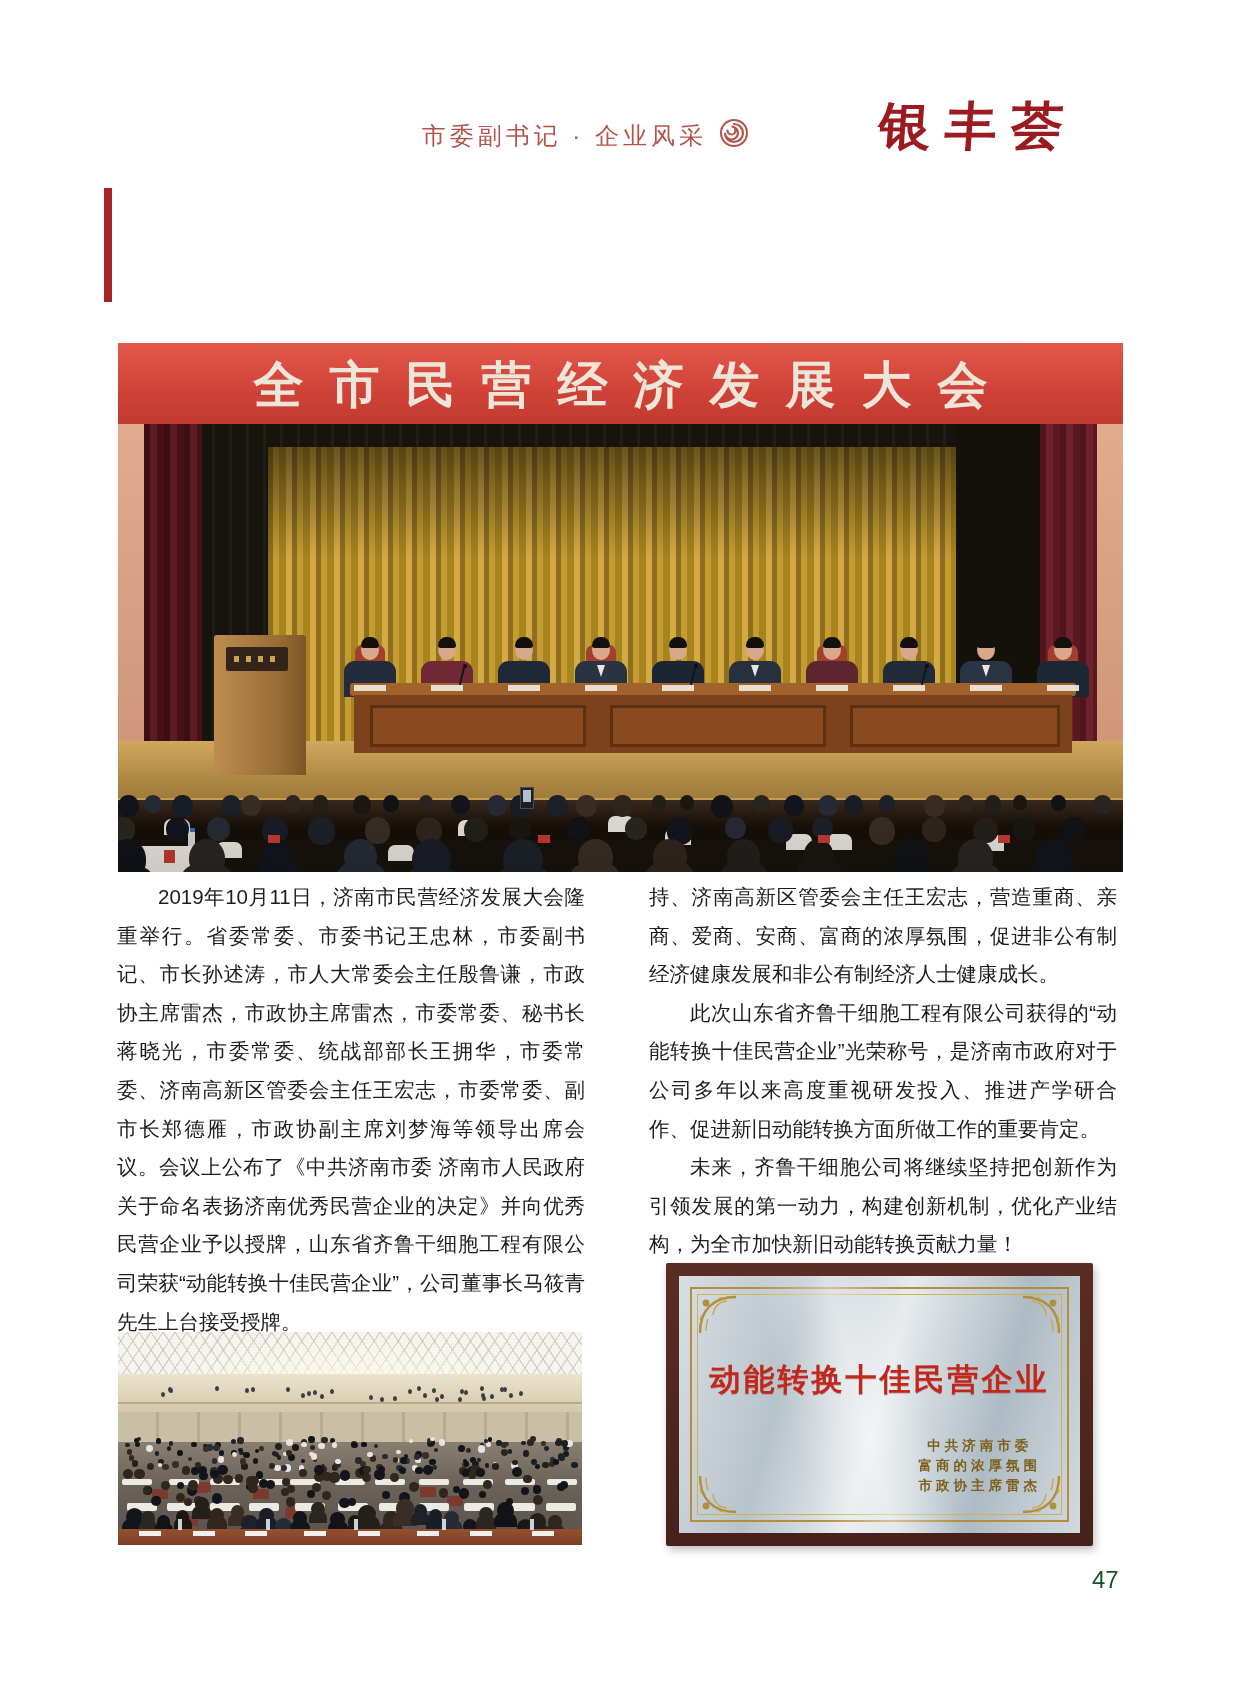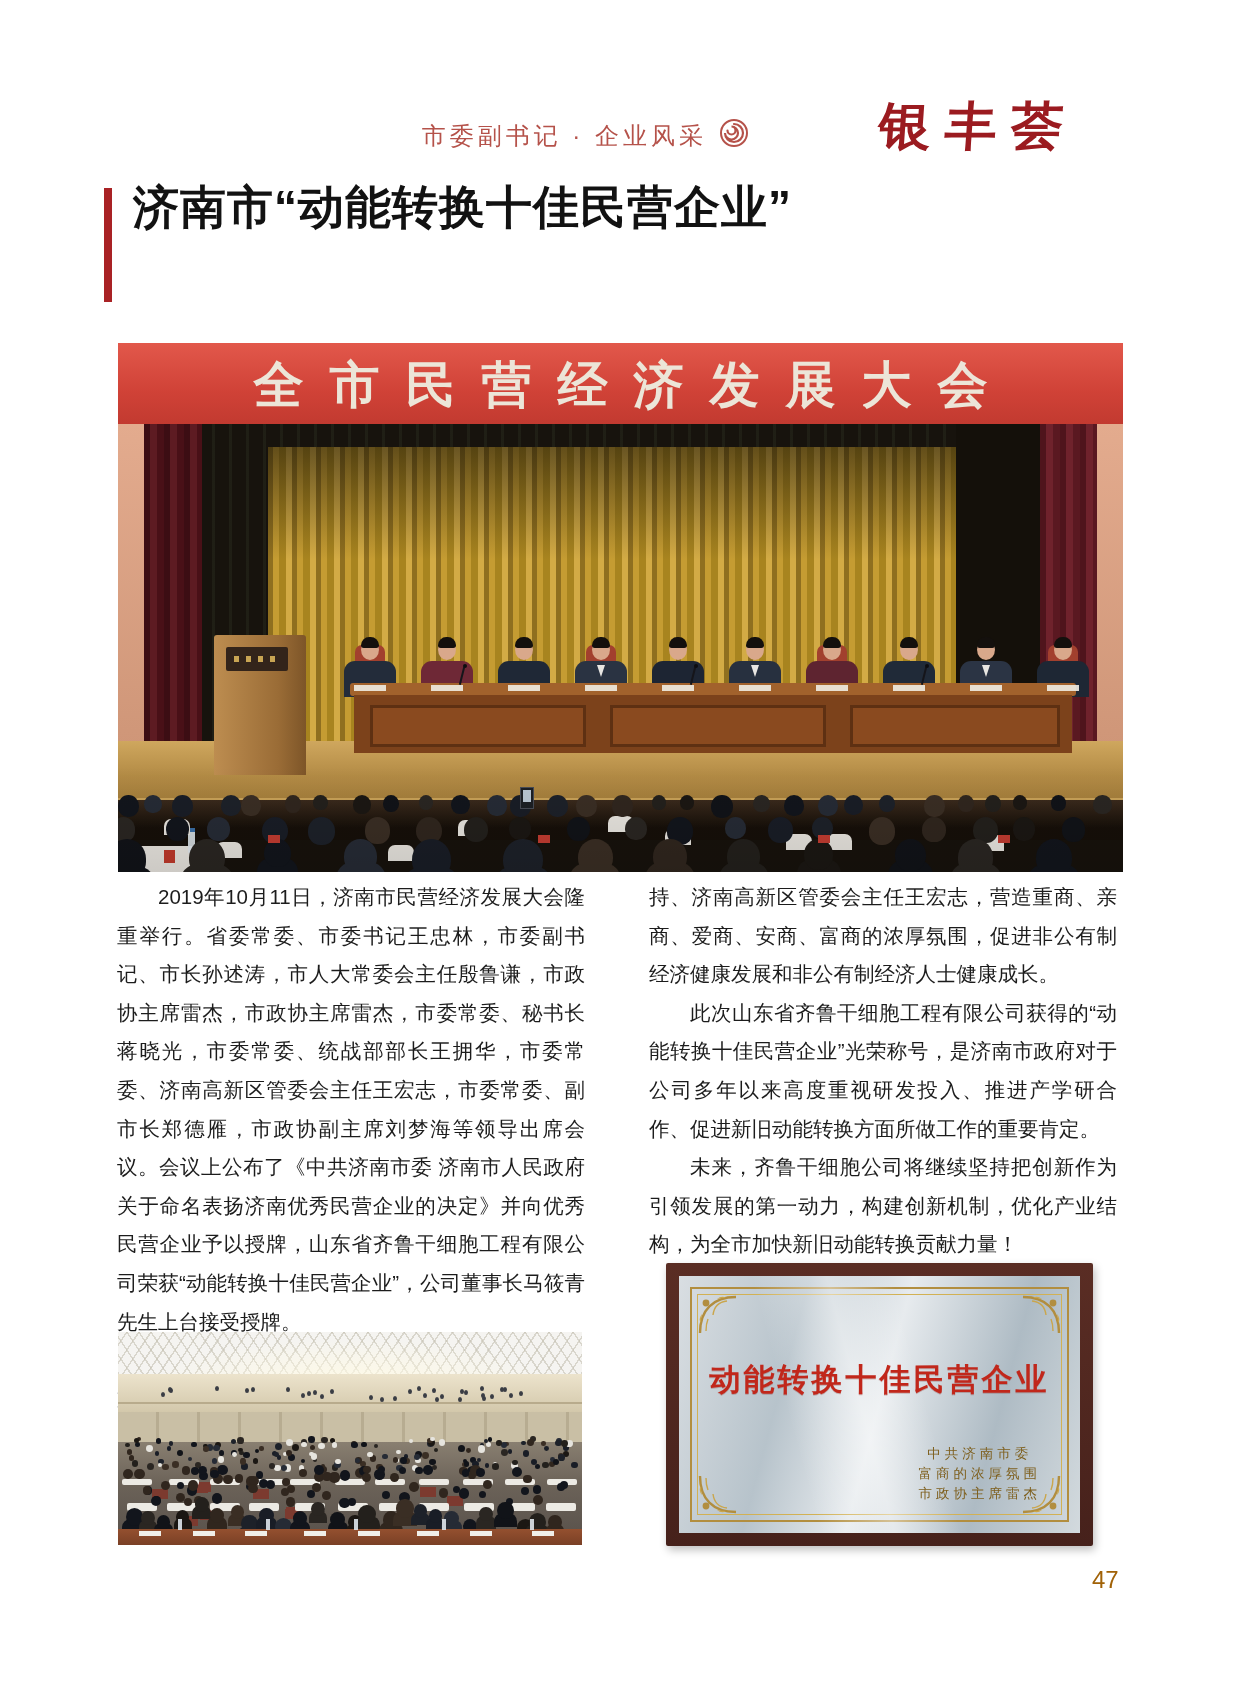--- a/index.html
+++ b/index.html
@@ -86,47 +86,46 @@
   .plaque-face{position:absolute;inset:13px;
      background:linear-gradient(105deg,#d9dee2 0%,#b7c3cb 28%,#e7ebee 50%,#aebbc4 76%,#d3dade 100%);}
   .plaque-border{position:absolute;inset:24px;border:2px solid #b28e3f;
      outline:1px solid #d2b153;outline-offset:-8px;}
   .plaque-gloss{position:absolute;inset:13px;pointer-events:none;
      background:linear-gradient(75deg,rgba(255,255,255,0) 30%,rgba(255,255,255,.45) 46%,rgba(255,255,255,0) 60%);}
   .plaque-title{position:absolute;left:0;top:96px;width:100%;text-align:center;
      font-family:"DejaVu Serif",serif;font-weight:700;font-size:31px;color:#c1271b;
      letter-spacing:3px;text-shadow:0 1px 0 rgba(120,20,10,.25);white-space:nowrap;}
   .plaque-issuer{position:absolute;right:52px;top:172px;text-align:center;
-     font-family:"DejaVu Serif",serif;font-weight:400;font-size:13.5px;color:#7e5f1d;
-     letter-spacing:4px;line-height:20px;margin-top:8px;}
+     font-family:"DejaVu Serif",serif;font-weight:700;font-size:13.5px;color:#7e5f1d;
+     letter-spacing:4px;line-height:20px;}
   .pl-corner{position:absolute;width:42px;height:42px;}
   .c-tl{left:30px;top:30px;}
   .c-tr{right:30px;top:30px;transform:scaleX(-1);}
   .c-bl{left:30px;bottom:30px;transform:scaleY(-1);}
   .c-br{right:30px;bottom:30px;transform:scale(-1,-1);}
 
-  .page-number{position:absolute;left:1092px;top:1566px;font-size:24px;color:#a16207;}
+  .page-number{position:absolute;left:1092px;top:1566px;font-size:24px;color:#14532d;}
 </style>
 </head>
 <body>
 
 <div class="page">
 
   <div class="header">
     <div class="section-label">市委副书记 · 企业风采</div>
     <svg class="logo-mark" viewBox="0 0 30 30">
       <circle cx="15" cy="15" r="13" fill="none" stroke="#b5524a" stroke-width="2"></circle>
       <path d="M15 6 a9 9 0 1 1 -9 9 a6.5 6.5 0 1 0 6.5 -6.5 a4 4 0 1 1 -4 4" fill="none" stroke="#b5524a" stroke-width="2.2" stroke-linecap="round"></path>
     </svg>
     <div class="logo-text">银丰荟</div>
   </div>
 
   <div class="title-bar"></div>
   <div class="title">
-    <div>济南市“动能转换十佳民营企业”</div>
   </div>
 
   <div class="main-photo" id="main-photo">
     <div class="dark-curtain"></div>
     <div class="gold-curtain"></div>
     <div class="maroon-curtain-l"></div>
     <div class="dark-gap-r"></div>
     <div class="red-curtain-r"></div>
     <div class="wall-strip" style="left:0;"></div>
     <div class="wall-strip" style="left:979px;width:26px;"></div>

